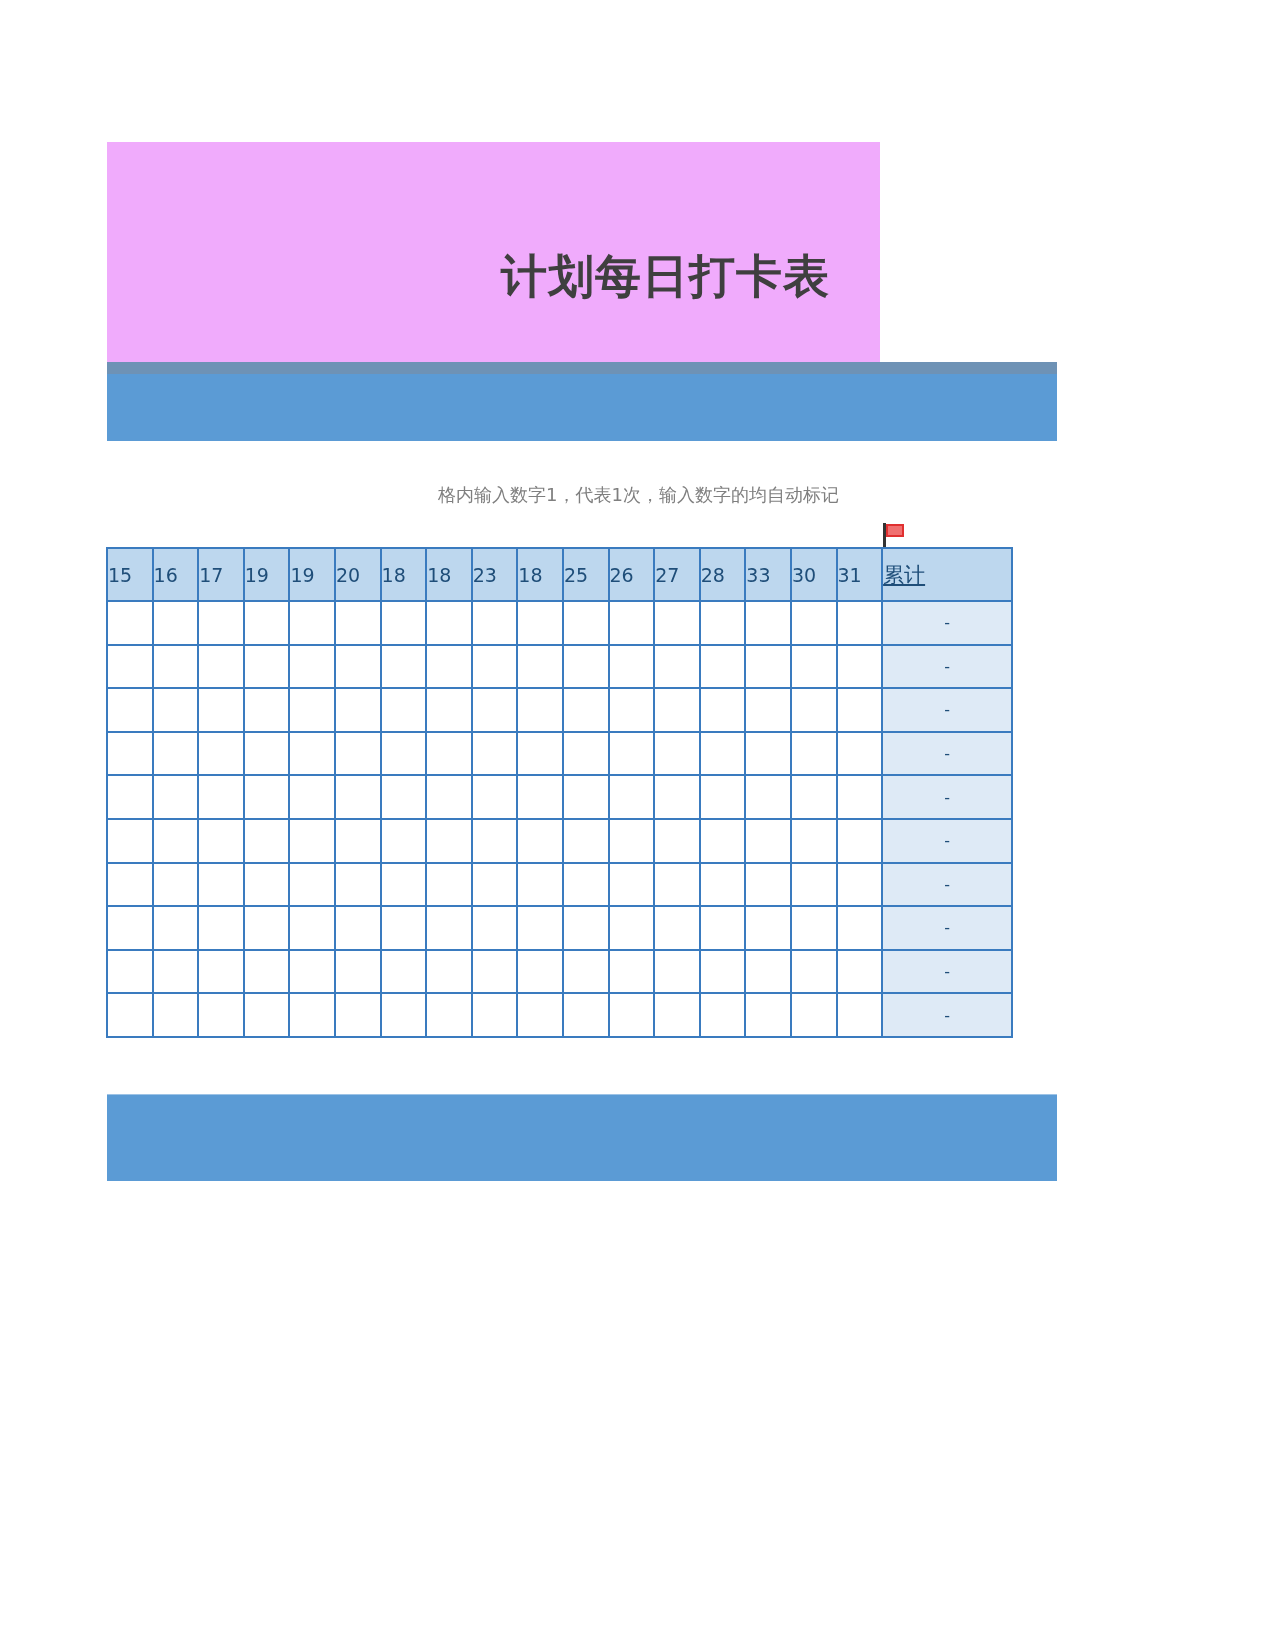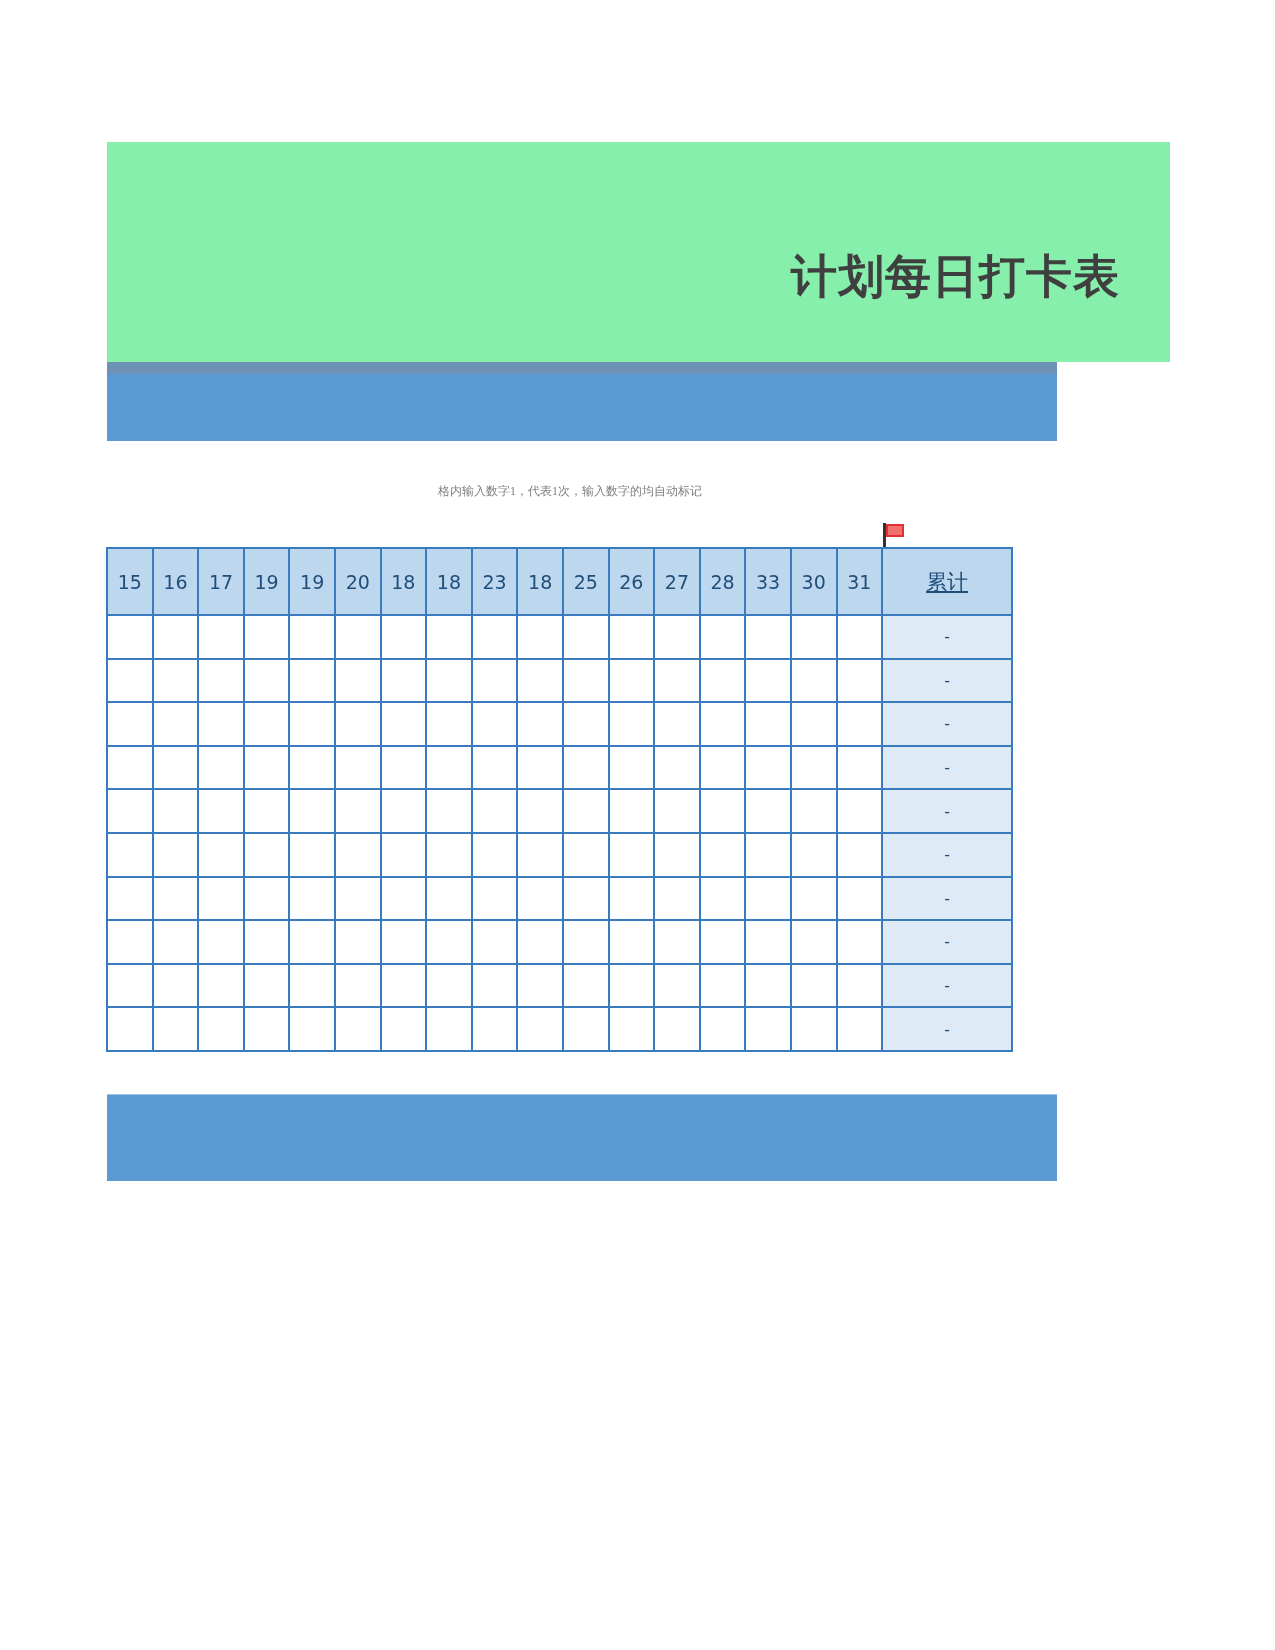--- a/index.html
+++ b/index.html
@@ -1,25 +1,25 @@
 <!DOCTYPE html>
 <html><head>
 <meta charset="utf-8">
 <style>
   html, body { margin:0; padding:0; background:#ffffff; }
   body { width:1275px; height:1650px; position:relative; font-family:"DejaVu Sans", sans-serif; overflow:hidden; }
-  .band-top { position:absolute; left:107px; top:142px; width:1063px; height:220px; background:#86efac; }
+  .band-top { position:absolute; left:107px; top:142px; width:773px; height:220px; background:#f0abfc; }
   .title { position:absolute; right:50px; top:104px; font-size:46px; font-weight:bold; color:#3f3f3f; letter-spacing:1px; }
   .band-strip { position:absolute; left:107px; top:362px; width:950px; height:12px; background:#6E92B5; }
   .band-blue { position:absolute; left:107px; top:374px; width:950px; height:67px; background:#5B9BD5; }
-  .note { position:absolute; left:438px; top:483px; font-size:12px; color:#7f7f7f; white-space:nowrap;font-family:Liberation Serif, serif; }
+  .note { position:absolute; left:438px; top:483px; font-size:18px; color:#7f7f7f; white-space:nowrap; }
   .flag { position:absolute; left:883px; top:523px; width:24px; height:25px; }
   table.grid { position:absolute; left:106px; top:547px; border-collapse:collapse; }
   table.grid td, table.grid th { border:2px solid #3A7BBF; padding:0; box-sizing:border-box; }
-  table.grid th { background:#BDD7EE; height:67px; width:45.6px; font-weight:normal; color:#1F4E79; font-size:19px; text-align:center; }
+  table.grid th { background:#BDD7EE; height:53px; width:45.6px; font-weight:normal; color:#1F4E79; font-size:19px; text-align:left; }
   table.grid th.total { width:130px; font-size:21px;text-decoration:underline; }
   table.grid td { height:43.6px; background:#ffffff; }
   table.grid td.total { background:#DEEAF6; color:#1F4E79; text-align:center; font-size:16px; }
   .band-bottom { position:absolute; left:107px; top:1094px; width:950px; height:87px; background:#5B9BD5; border-top:1px solid #9DC3E6; box-sizing:border-box; }
 </style>
 </head>
 <body>
 
 <div class="band-top">
   <div class="title">计划每日打卡表</div>

